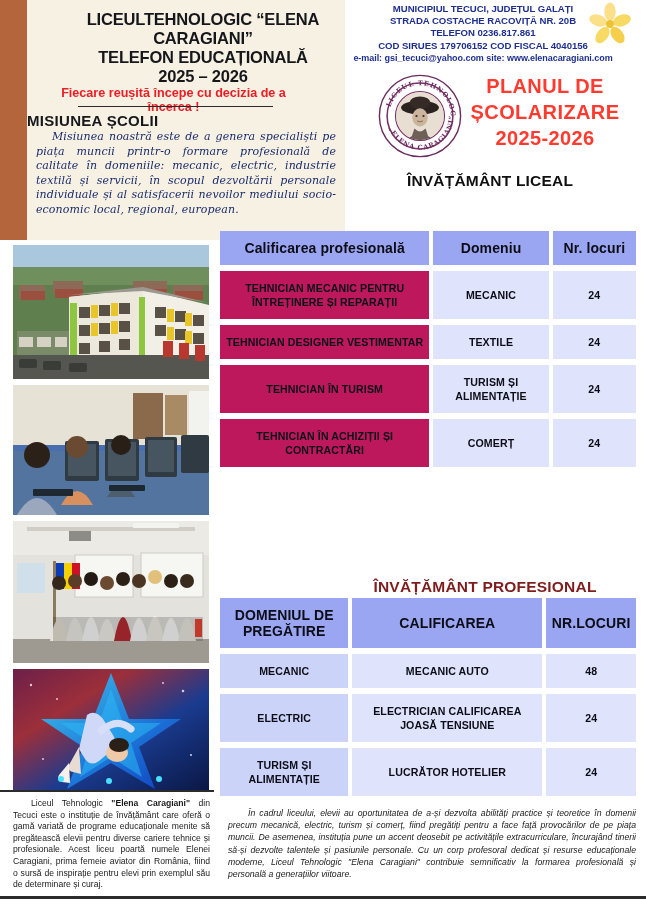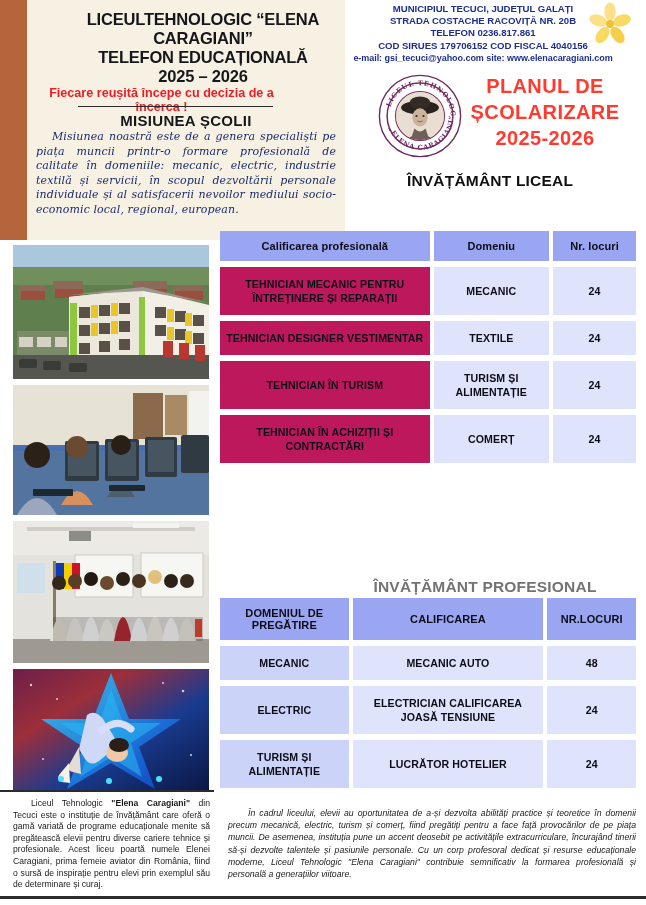--- a/index.html
+++ b/index.html
@@ -25,28 +25,28 @@
   }
 
   .school-title{
     position:absolute;left:48px;top:10px;width:310px;
     text-align:center;
     font-size:16.5px;font-weight:bold;color:#16171b;
     line-height:19px;letter-spacing:-0.2px;
   }
   .motto{
     position:absolute;left:27px;top:86px;width:269px;text-align:center;
-    color:#ee1c25;font-weight:bold;font-size:12.6px;
+    color:#ee1c25;font-weight:bold;font-size:12.6px;padding-left:12px;
   }
   .rule{
     position:absolute;left:78px;top:106px;width:195px;height:0;
     border-top:1.6px solid #2a2a2a;
   }
   .misiunea-h{
-    position:absolute;left:27px;top:112px;width:318px;text-align:center;
+    position:absolute;left:27px;top:112px;width:318px;
     font-size:15px;font-weight:bold;color:#16171b;letter-spacing:.3px;
   }
   .misiunea-p{
     position:absolute;left:36px;top:130px;width:300px;
     font-family:"DejaVu Serif", serif;
     font-style:italic;font-size:11px;line-height:14.6px;
     color:#1a2c6b;text-align:justify;text-indent:16px;
     letter-spacing:.1px;
   }
 
@@ -73,39 +73,39 @@
     letter-spacing:.4px;
   }
 
   
   .sec-liceal{
     position:absolute;left:345px;top:172px;width:290px;text-align:center;
     font-size:15.5px;font-weight:bold;color:#101010;letter-spacing:.2px;
   }
   .sec-prof{
     position:absolute;left:330px;top:578px;width:310px;text-align:center;
-    font-size:15.5px;font-weight:bold;color:#737373;letter-spacing:.2px;
+    font-size:15.5px;font-weight:bold;color:#7f1d1d;letter-spacing:.2px;
     z-index:5;
   }
 
   
   .photo{position:absolute;left:13px;height:auto;overflow:hidden;}
   .ph1{left:13px;top:245px;width:196px;height:134px;}
   .ph2{left:13px;top:385px;width:196px;height:130px;}
   .ph3{left:13px;top:521px;width:196px;height:142px;}
   .ph4{left:13px;top:669px;width:196px;height:122px;}
 
   
   table{border-collapse:separate;border-spacing:4px 6px;width:100%;}
   .tbl-wrap{position:absolute;}
   .tbl1{left:216px;top:225px;width:424px;}
   .tbl2{left:216px;top:592px;width:424px;}
   th{
     background:#9aa6f2;color:#0d0d17;font-weight:bold;
-    font-size:11px;text-align:center;padding:9px 4px;
+    font-size:14px;text-align:center;padding:9px 4px;
     border:0;letter-spacing:.1px;
   }
   td{
     background:#dfe3fb;color:#0d0d17;font-weight:bold;
     font-size:10.6px;text-align:center;padding:10px 4px;
     border:0;line-height:14px;letter-spacing:.1px;
   }
   .t1 .c1{width:210px;}
   .t1 .c2{width:110px;}
   .t1 .c3{width:78px;}

